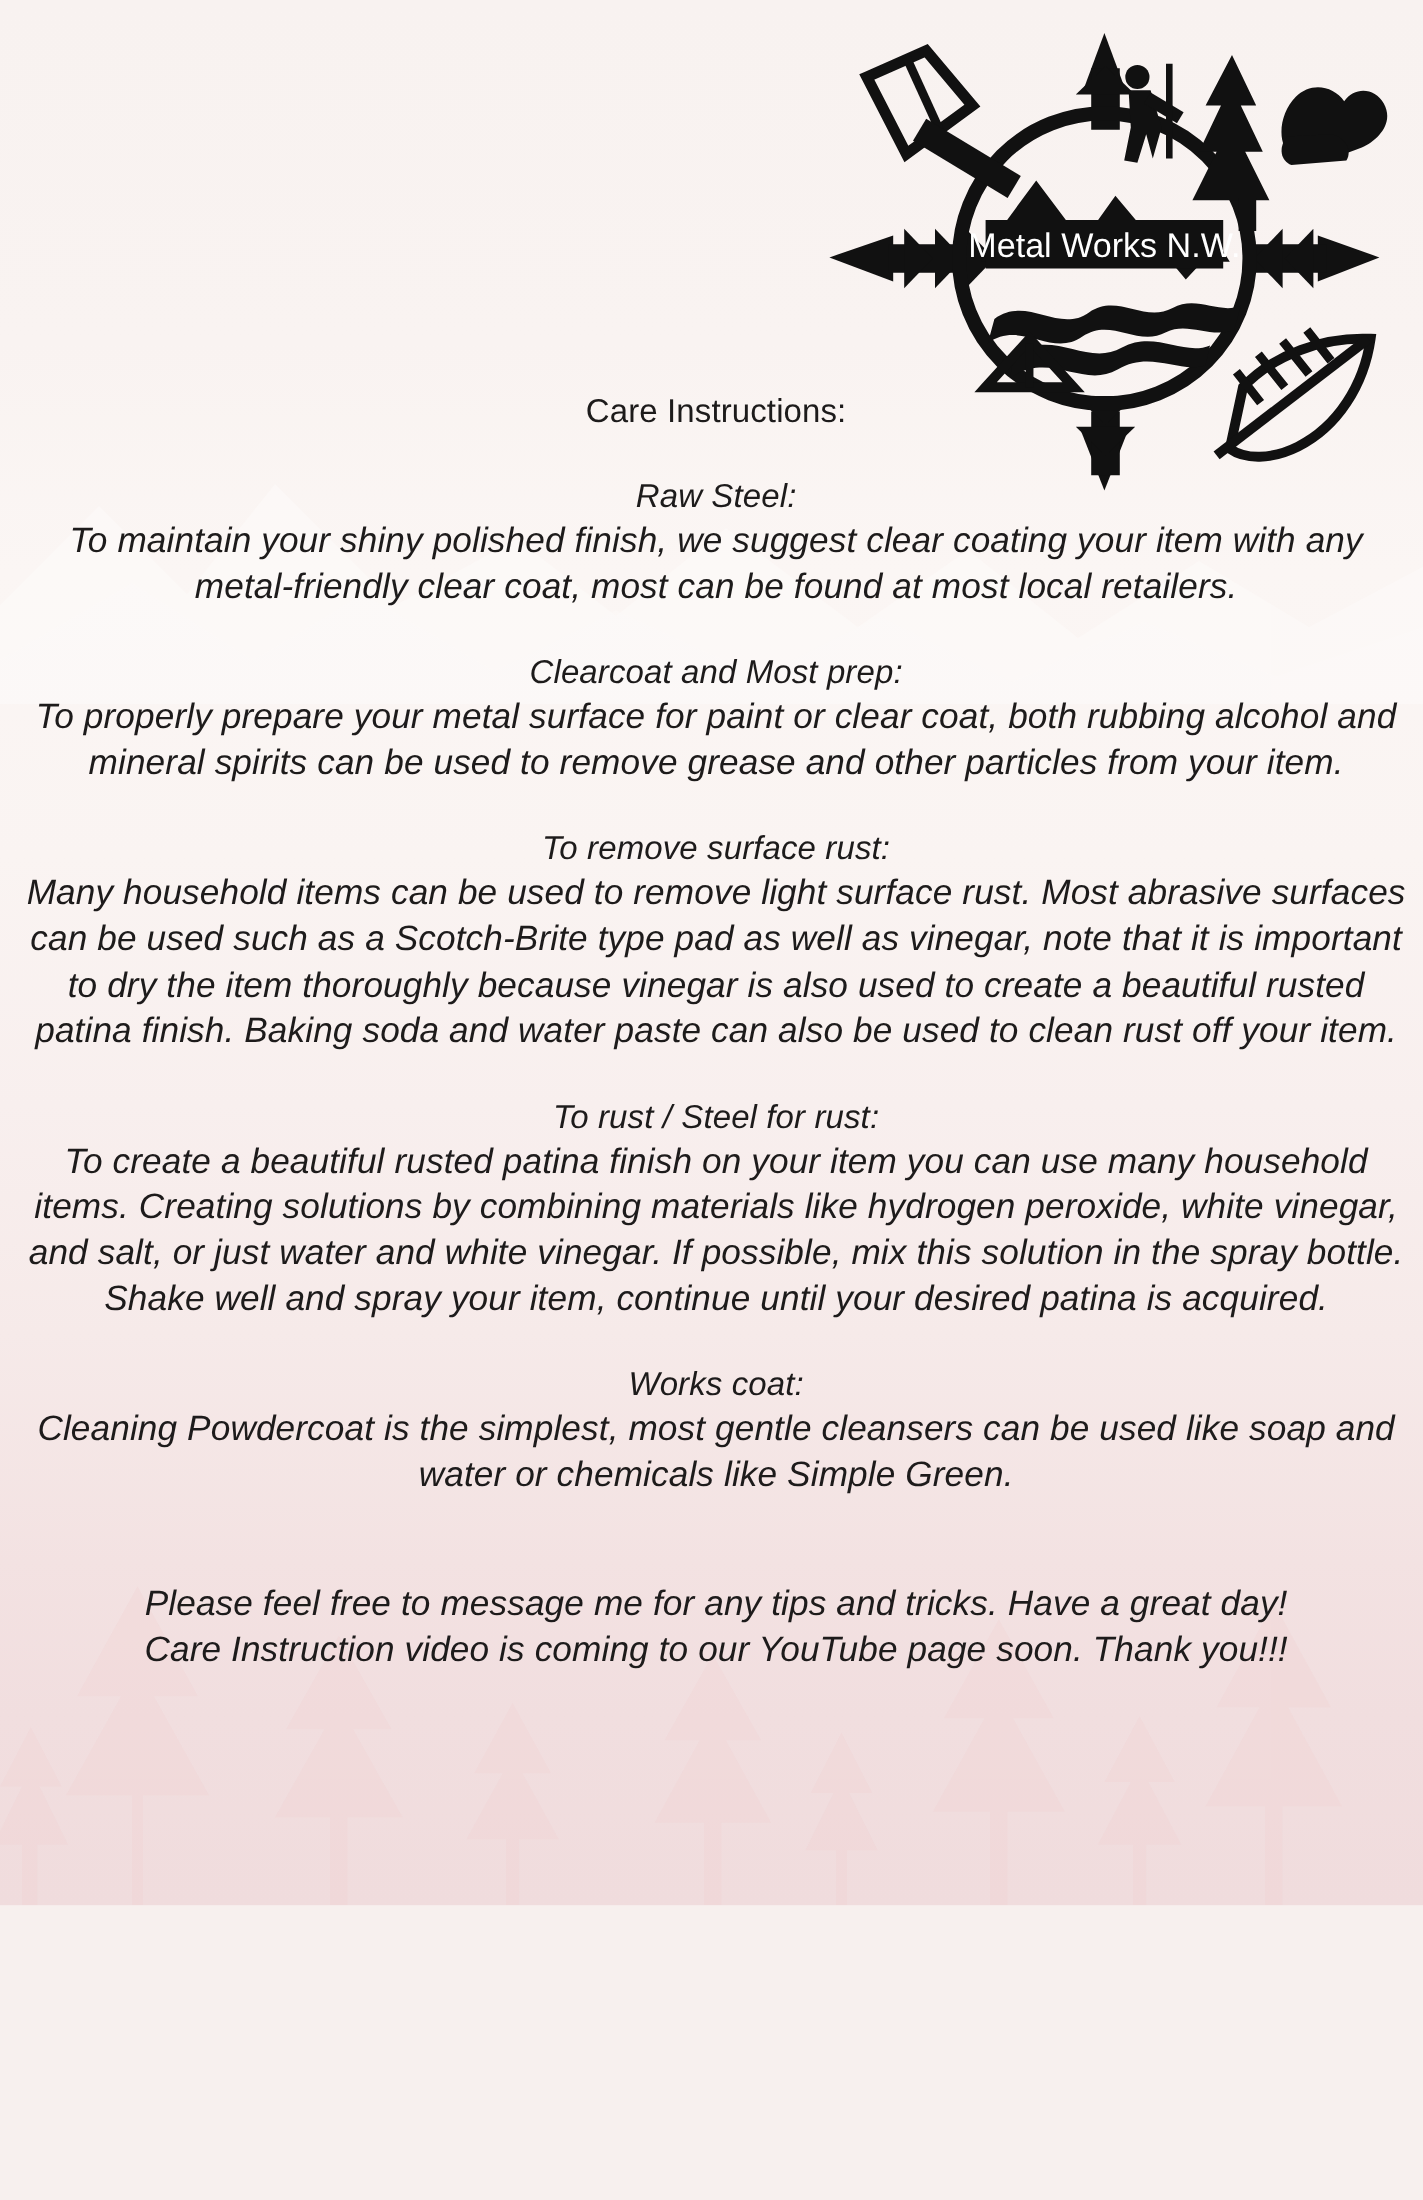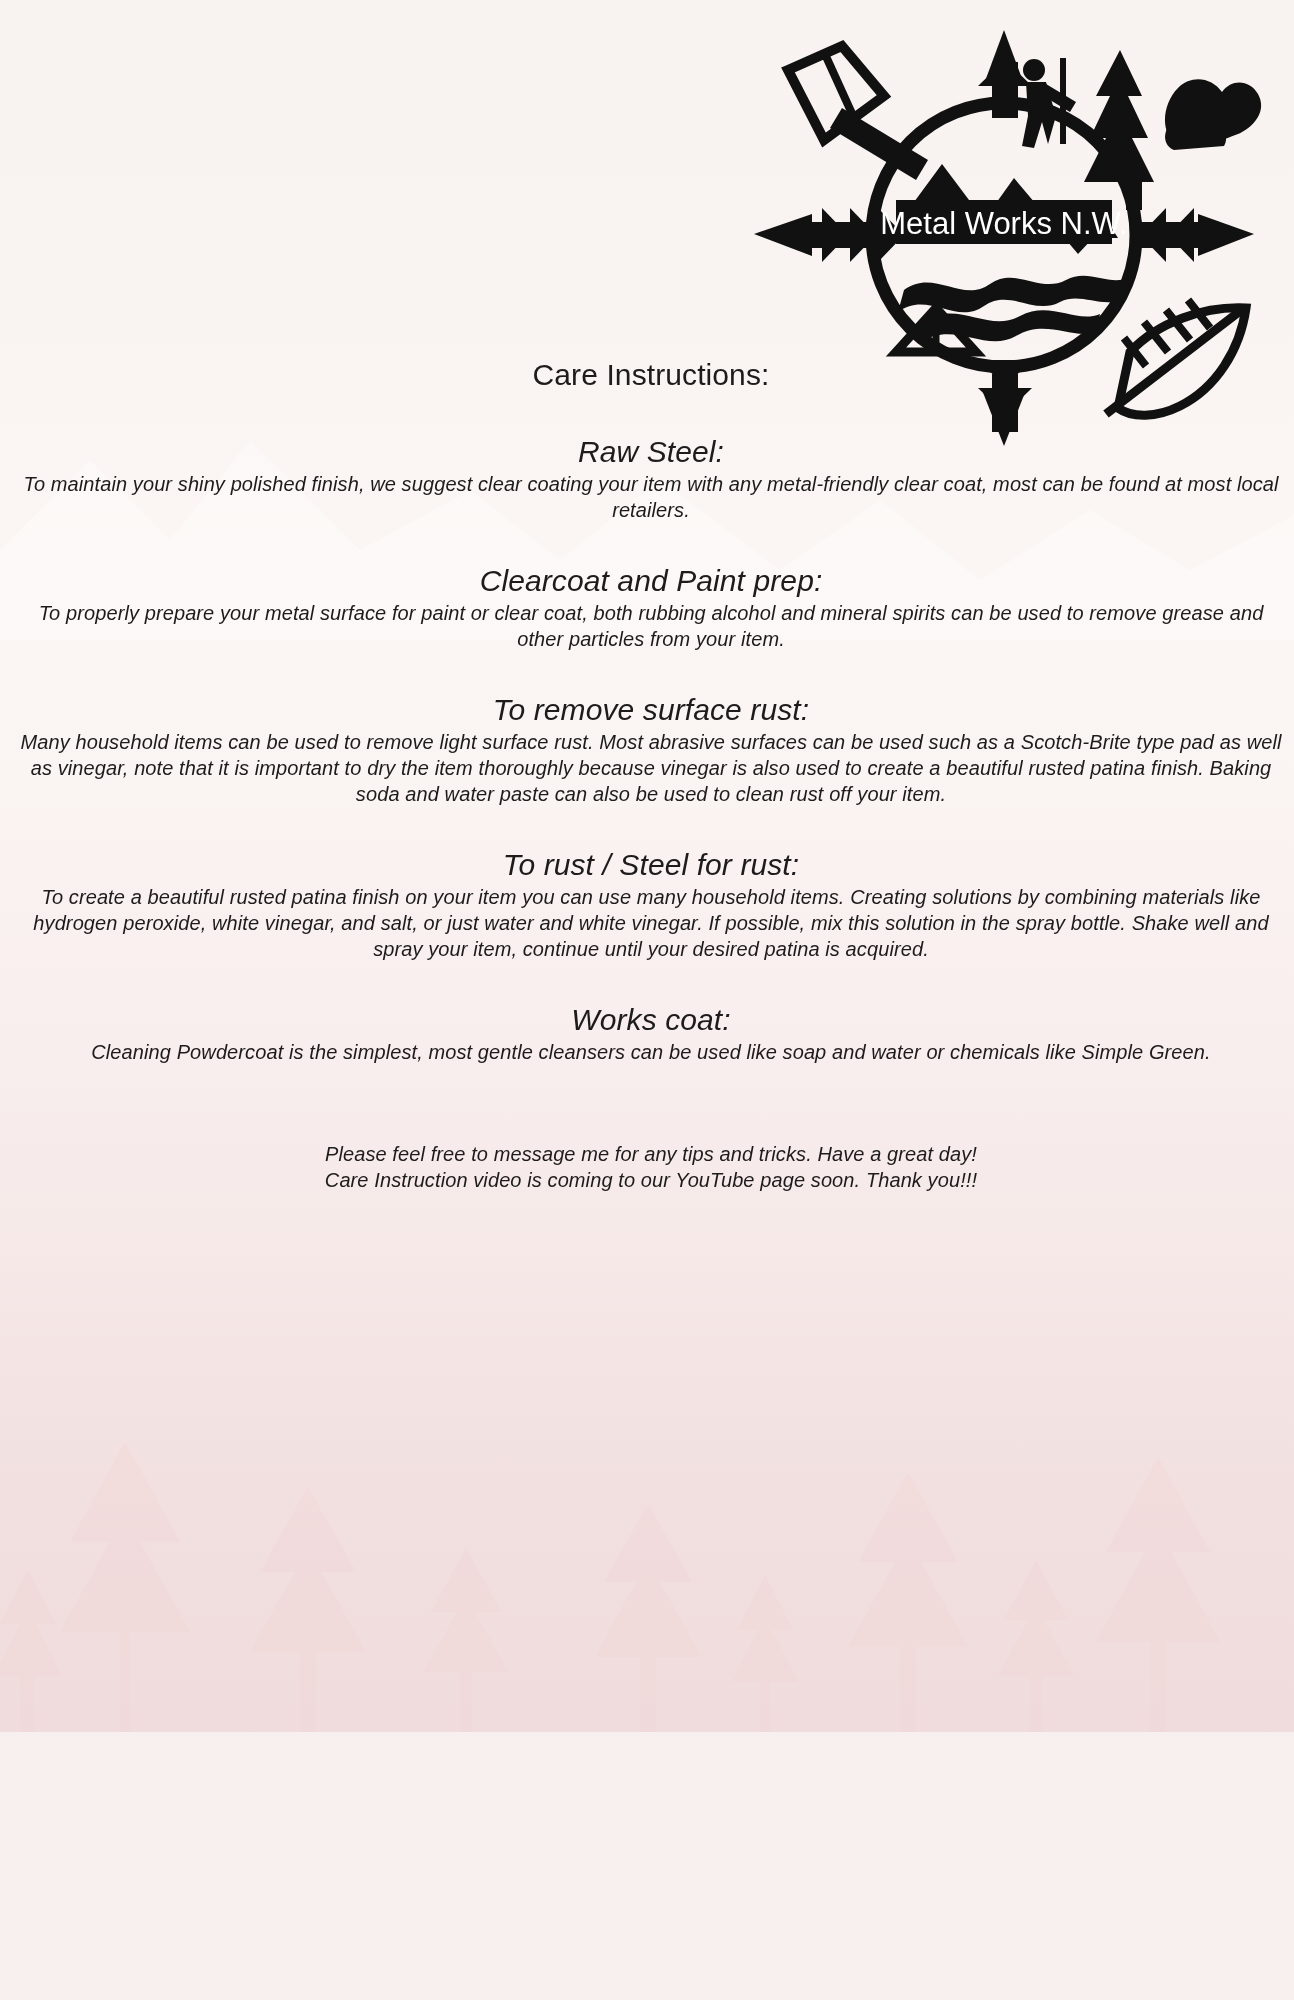--- a/index.html
+++ b/index.html
@@ -76,21 +76,21 @@
 
   .heading {
     font-size: 30px;
     line-height: 1.30;
     font-weight: 400;
     margin: 0;
     letter-spacing: 0.1px;
   }
 
   .body-text {
-    font-size: 20px;
+    font-size: 32px;
     line-height: 1.30;
     font-weight: 400;
     margin: 0;
     padding: 0 6px;
     letter-spacing: 0.1px;
   }
 
   .gap { height: 38px; }
   .gap-large { height: 76px; }
 
@@ -186,21 +186,21 @@
     <div class="gap"></div>
 
     <div class="section">
       <div class="heading">Raw Steel:</div>
       <div class="body-text">To maintain your shiny polished finish, we suggest clear coating your item with any metal-friendly clear coat, most can be found at most local retailers.</div>
     </div>
 
     <div class="gap"></div>
 
     <div class="section">
-      <div class="heading">Clearcoat and Paint prep:</div>
+      <div class="heading">Clearcoat and Most prep:</div>
       <div class="body-text">To properly prepare your metal surface for paint or clear coat, both rubbing alcohol and mineral spirits can be used to remove grease and other particles from your item.</div>
     </div>
 
     <div class="gap"></div>
 
     <div class="section">
       <div class="heading">To remove surface rust:</div>
       <div class="body-text">Many household items can be used to remove light surface rust. Most abrasive surfaces can be used such as a Scotch-Brite type pad as well as vinegar, note that it is important to dry the item thoroughly because vinegar is also used to create a beautiful rusted patina finish. Baking soda and water paste can also be used to clean rust off your item.</div>
     </div>
 

